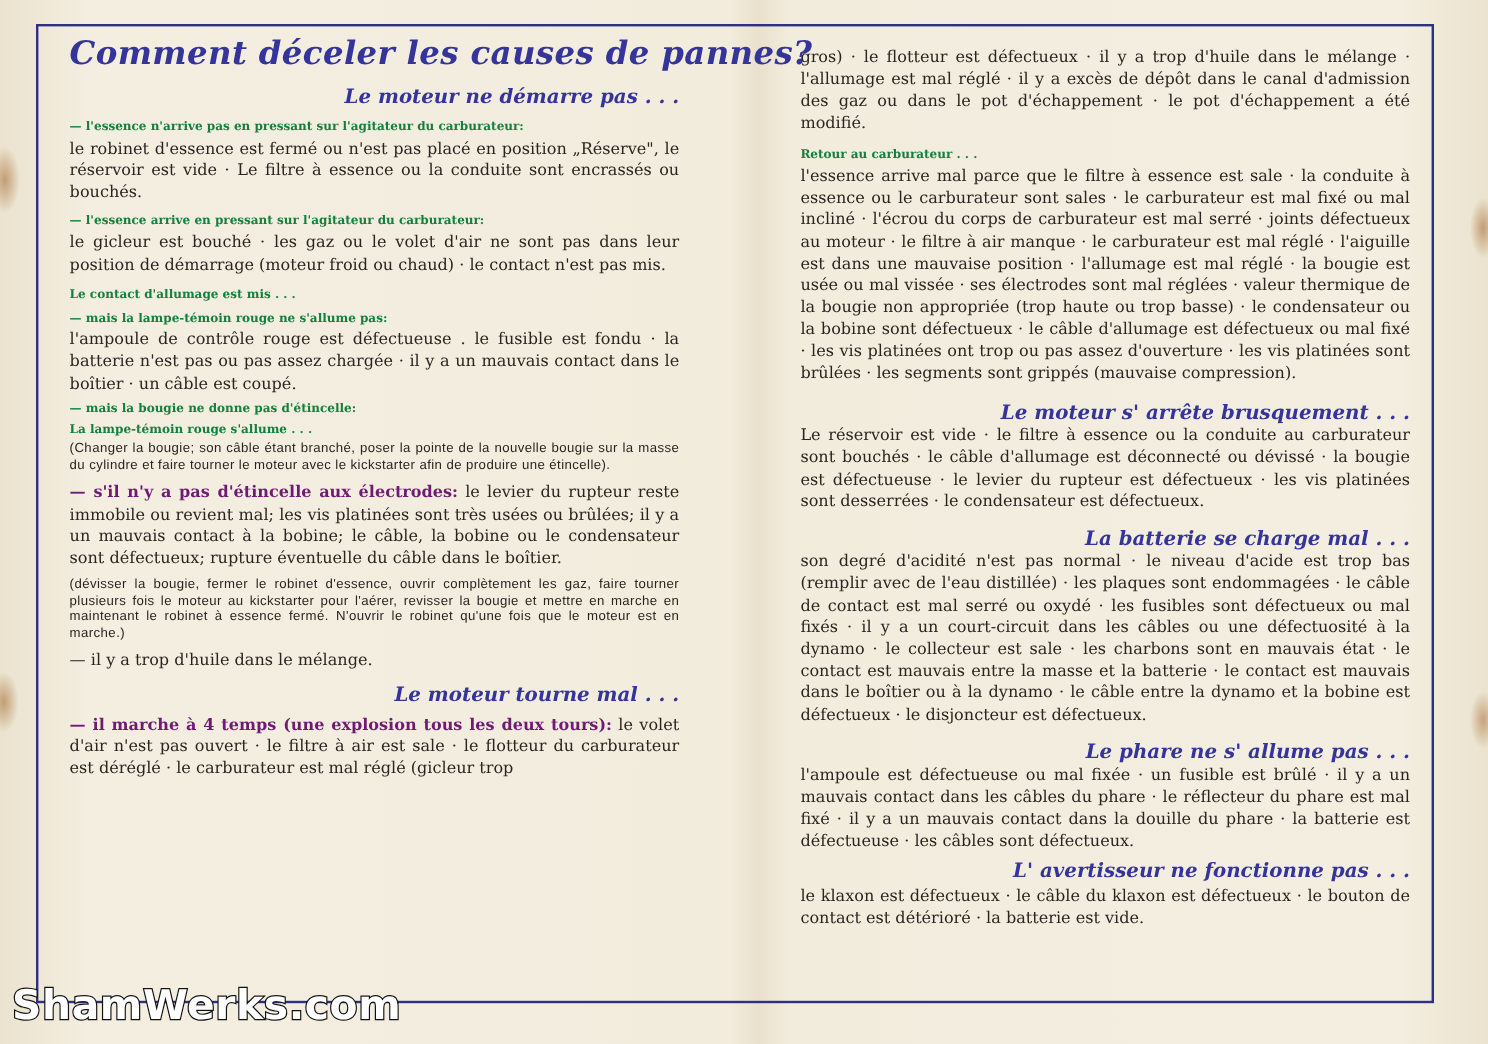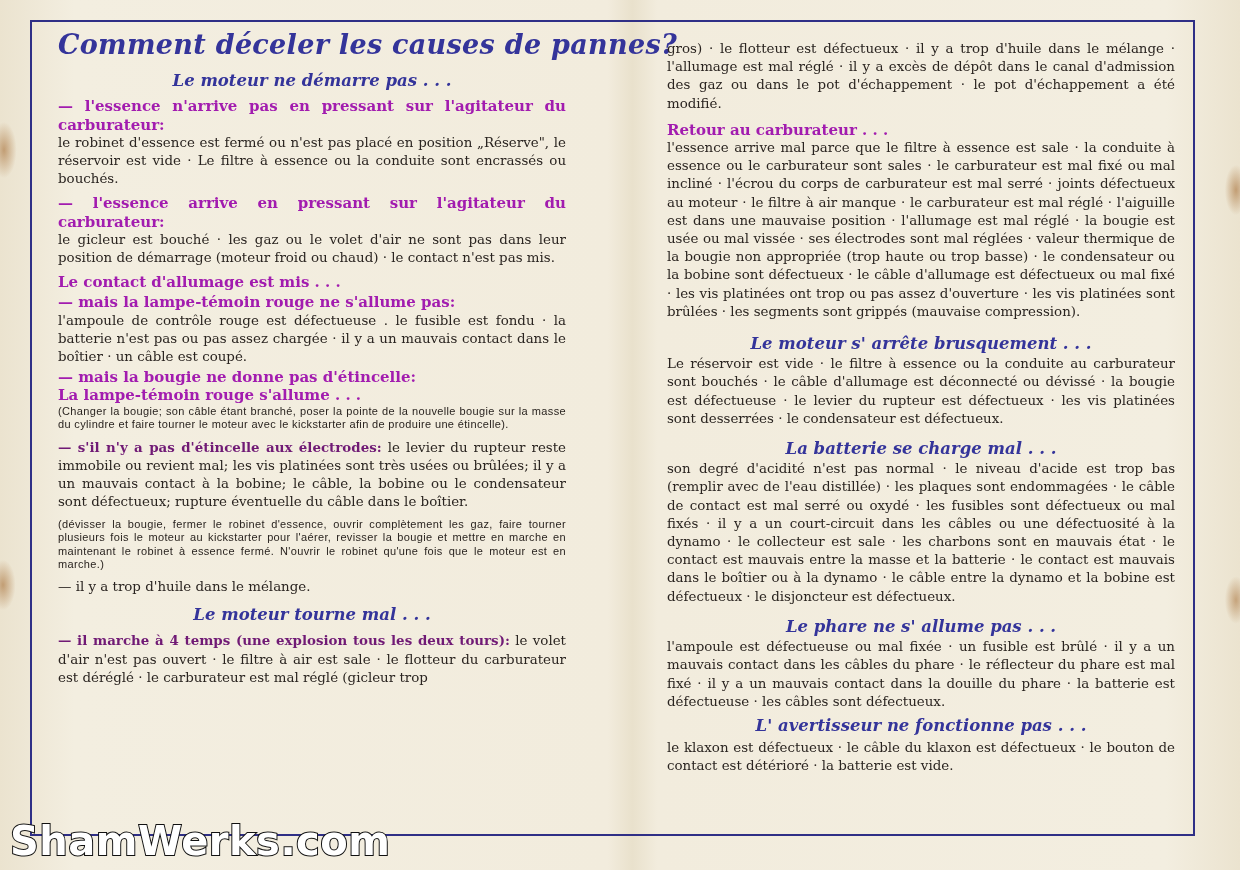--- a/index.html
+++ b/index.html
@@ -30,34 +30,34 @@
   }
   .col.left { left: 58px; width: 508px; top: 36px; }
   .col.right { left: 667px; width: 508px; top: 40px; }
   .title {
     font-family: "DejaVu Serif", serif; font-style: italic; font-weight: bold;
     color: #34349a; font-size: 27px; letter-spacing: 0.3px;
     margin: 0 0 18px 0; text-align: left; white-space: nowrap;
   }
   .section-title {
     font-family: "DejaVu Serif", serif; font-style: italic; font-weight: bold;
-    color: #34349a; font-size: 16.5px; margin: 6px 0 7px 0; text-align: center;
+    color: #34349a; font-size: 16.5px; margin: 6px 0 7px 0; text-align: right;
   }
   .sub {
-    color: #a21caf; font-weight: bold; margin: 4px 0 0 0; font-size: 15px;
+    color: #15803d; font-weight: bold; margin: 4px 0 0 0; font-size: 10px;
   }
   .sub-inline { color: #701a75; font-weight: bold; }
   .p { margin: 0 0 6px 0; }
   .small {
     font-family: "Liberation Sans", sans-serif; font-size: 11px; line-height: 13.6px;
     letter-spacing: 0.35px; margin: 0 0 6px 0; color: #2a2420;
   }
   .watermark {
     position: absolute; left: 10px; top: 818px;
-    font-family: "DejaVu Sans", sans-serif; font-weight: bold; font-size: 40px;
+    font-family: "DejaVu Sans", sans-serif; font-weight: bold; font-size: 34px;
     color: #ffffff; letter-spacing: 0.5px;
     -webkit-text-stroke: 2px #111;
     paint-order: stroke fill;
   }
 </style>
 </head>
 <body>
 
 <div class="paper"></div>
 <div class="frame"></div>

